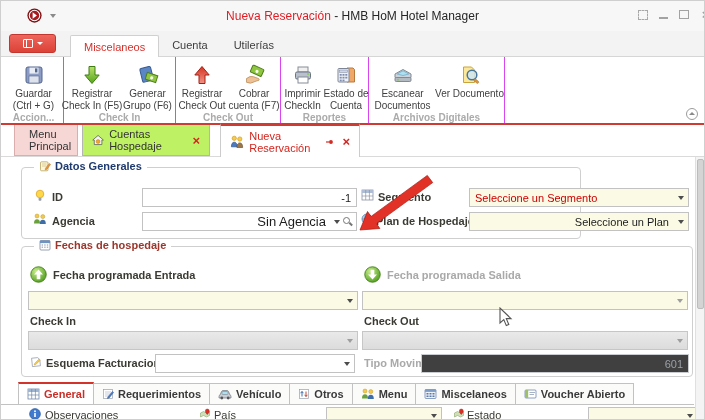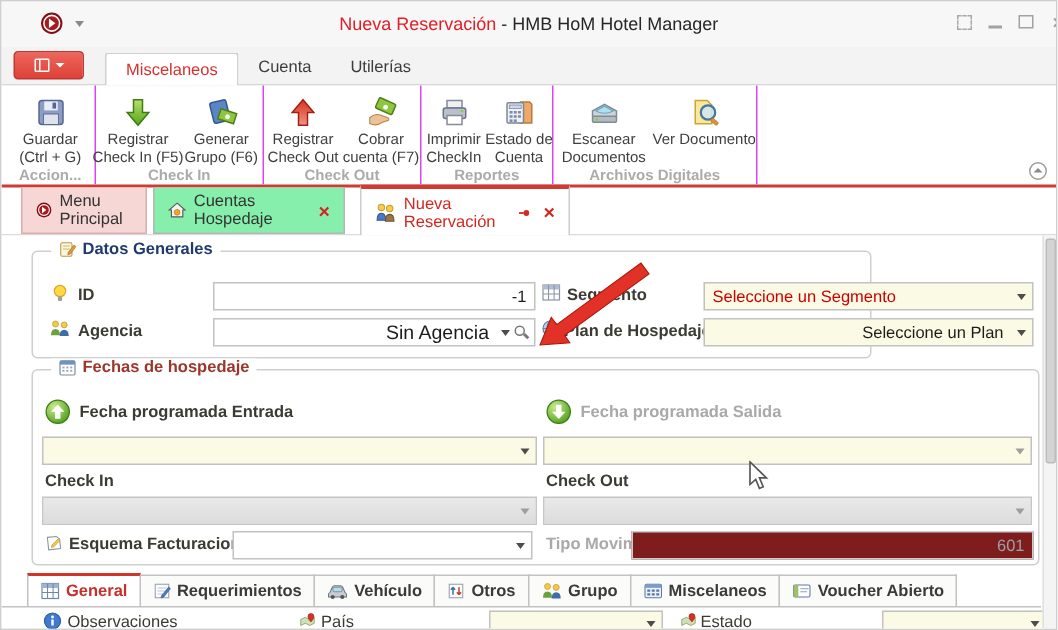--- a/index.html
+++ b/index.html
@@ -36,38 +36,38 @@
   .rbtn {display:flex;flex-direction:column;align-items:center;padding-top:2px;cursor:pointer}
   .rbtn .ric {height:27px;display:flex;align-items:center;justify-content:center}
   .rlabel {font-size:10px;line-height:11.5px;color:#3f3f3f;text-align:center;white-space:nowrap}
   .rgroup-label {height:15px;text-align:center;font-size:10px;font-weight:bold;color:#ababab;white-space:nowrap;overflow:hidden;text-overflow:ellipsis;padding:1px 2px 0}
   .collapse-btn {position:absolute;right:6px;top:107px;width:12px;height:12px;border:1px solid #9c9c9c;border-radius:50%;display:flex;align-items:center;justify-content:center;cursor:pointer}
   .collapse-btn i {width:0;height:0;border-left:3px solid transparent;border-right:3px solid transparent;border-bottom:3.5px solid #8a8a8a;margin-top:-1px}
 
   
   .doctabs {position:absolute;top:122px;left:0;right:0;height:34px;background:#fff;border-top:2px solid #cd3b33;border-bottom:1px solid #dadada;display:flex;padding-left:13px}
   .dtab {display:flex;align-items:center;gap:5px;padding:0 9px;font-size:11px;cursor:pointer}
-  .dtab1 {background:#f6d7d5;border:1px solid #d9aeac;border-top:none;width:84px}
-  .dtab2 {background:#86efac;border:1px solid #b5b5b5;border-top:none;margin-left:4px;width:128px}
+  .dtab1 {background:#f6d7d5;border:1px solid #d9aeac;border-top:none;width:64px}
+  .dtab2 {background:#bef264;border:1px solid #b5b5b5;border-top:none;margin-left:4px;width:128px}
   .dtab3 {background:#fff;border-left:1px solid #ccc;border-right:1px solid #ccc;border-top:3px solid #cd3b33;margin-top:-2px;height:34px;margin-left:10px;color:#d3261f;width:140px}
   .closex {color:#d3251f;font-weight:bold;font-size:13px;line-height:11px;cursor:pointer;margin-left:auto}
 
   
   .content {position:absolute;top:156px;left:0;right:0;bottom:0;background:#fff}
   .groupbox {position:absolute;border:1px solid #cfcfcf;border-radius:4px}
   .gtitle {position:absolute;top:-8px;left:12px;background:#fff;padding:0 5px;font-weight:bold;font-size:11px;display:flex;gap:4px;align-items:center;white-space:nowrap}
   .gtitle.blue {color:#1f3a6e}
   .gtitle.maroon {color:#9c352b}
   .lbl {position:absolute;font-weight:bold;color:#3b3a33;white-space:nowrap}
   .lbl.dim {color:#a9a9a9}
   .ic {position:absolute}
   .field {position:absolute;height:19px;border:1px solid #c2c2c2;background:#fff;display:flex;align-items:center}
   .field.yellow {background:#fbfae5}
   .field.disabled {background:linear-gradient(#e9e9e9,#dcdcdc);border-color:#c6c6c6}
-  .field.graybox {background:#7f1d1d;border-color:#c9cdd0}
+  .field.graybox {background:#404040;border-color:#c9cdd0}
   .fval {flex:1;padding:0 5px;color:#1c1c1c;overflow:hidden;white-space:nowrap}
   .fval.right {text-align:right}
   .fval.redtx {color:#cc0000}
   .fval.big {font-size:13px;font-weight:normal}
   .fval.graytx {color:#9aa0a6}
   .carbox {width:14px;align-self:stretch;display:flex;align-items:center;justify-content:center;cursor:pointer}
   .caret {width:0;height:0;border-left:3.5px solid transparent;border-right:3.5px solid transparent;border-top:4px solid #4d4d4d}
   .caret.dim {border-top-color:#9e9e9e}
   .mag {width:10px;height:10px;position:relative;cursor:pointer;margin-right:3px}
   .mag::before {content:"";position:absolute;left:0;top:0;width:5px;height:5px;border:1.4px solid #767676;border-radius:50%}
@@ -489,21 +489,21 @@
           </svg>
         <span>Otros</span>
       </div>
       <div class="btab">
         <svg width="14" height="12" viewBox="0 0 14 12">
             <circle cx="4" cy="3" r="2" fill="#f2c94c" stroke="#c09a28" stroke-width="0.5"></circle>
             <path d="M1 10.5 q0-4.2 3-4.2 t3 4.2 z" fill="#69a23c"></path>
             <circle cx="9.8" cy="3.6" r="2" fill="#f2c94c" stroke="#c09a28" stroke-width="0.5"></circle>
             <path d="M6.8 11 q0-4.2 3-4.2 t3 4.2 z" fill="#3e6ea8"></path>
           </svg>
-        <span>Grupo</span>
+        <span>Menu</span>
       </div>
       <div class="btab">
         <svg width="13" height="12" viewBox="0 0 13 12">
             <rect x="1" y="1.5" width="11" height="9" rx="1" fill="#eef3fa" stroke="#5b79a8" stroke-width="0.7"></rect>
             <rect x="1" y="1.5" width="11" height="2.4" fill="#7e9cc8"></rect>
             <g fill="#5b79a8">
               <rect x="2.5" y="5" width="2" height="1.5"></rect>
               <rect x="5.5" y="5" width="2" height="1.5"></rect>
               <rect x="8.5" y="5" width="2" height="1.5"></rect>
               <rect x="2.5" y="7.5" width="2" height="1.5"></rect>

